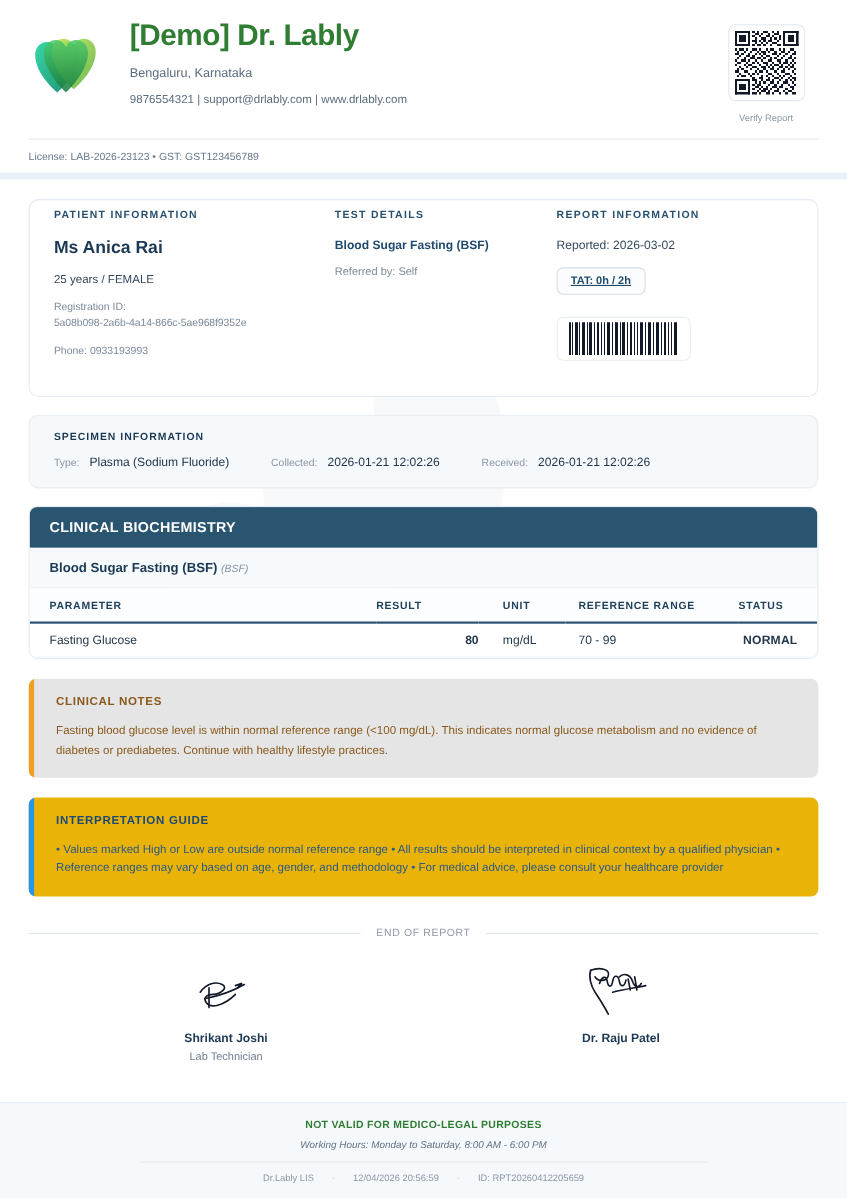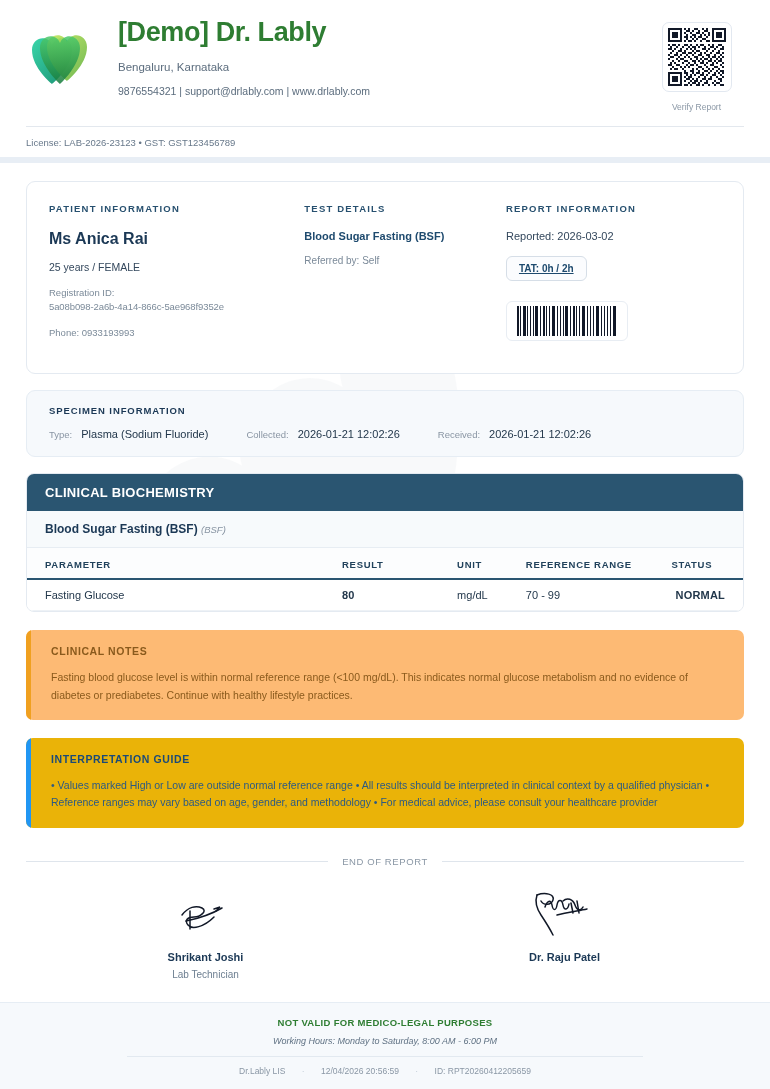--- a/index.html
+++ b/index.html
@@ -63,21 +63,21 @@
 
   
   .card {
     position: relative; z-index: 2;
     margin: 0 26px;
     border: 1px solid #e4eaf1;
     border-radius: 9px;
     background: #ffffff;
   }
 
-  .info-card { margin-top: 18px; padding: 21px 22px 22px 22px; display: flex; }
+  .info-card { margin-top: 18px; padding: 8px 22px 22px 22px; display: flex; }
   .col { flex: 1; }
   .col-1 { flex: 0 0 38%; }
   .col-2 { flex: 0 0 30%; }
   .col-3 { flex: 0 0 32%; }
 
   .sec-title {
     font-size: 9.5px; font-weight: bold; letter-spacing: 1.2px;
     color: #27506f; margin-bottom: 16px;
   }
   .pat-name { font-size: 16px; font-weight: bold; color: #1b3855; margin-bottom: 13px; }
@@ -136,41 +136,41 @@
     font-size: 9.5px; font-weight: bold; letter-spacing: 0.7px; color: #21425c;
     text-align: left; padding: 11px 0 8px 0;
     border-bottom: 2px solid #2a5571;
     background: #fcfdfe;
   }
   table.res td {
     font-size: 11px; color: #22374b; padding: 9px 0;
     border-bottom: 1px solid #eef2f6;
   }
   .c-param { width: 44%; padding-left: 18px !important; }
-  .c-result { width: 13%; text-align: left; }
+  .c-result { width: 13%; text-align: right; }
   .c-unit { width: 11%; padding-left: 22px !important; }
   .c-ref  { width: 22%; padding-left: 12px !important; }
   .c-stat { width: 10%; text-align: right; padding-right: 18px !important; }
   td.c-result { font-weight: bold; }
   td.c-unit, td.c-ref { color: #7b8a99; }
   td.c-stat { font-size: 9.5px; font-weight: bold; color: #2e9e4f; letter-spacing: 0.2px; }
 
   
   .note {
     position: relative; z-index: 2;
     margin: 18px 26px 0 26px;
     border-radius: 7px; overflow: hidden;
     display: flex;
   }
   .note-bar { width: 5px; flex: 0 0 5px; }
   .note-body { flex: 1; padding: 15px 20px 16px 20px; }
   .note-title { font-size: 10.5px; font-weight: bold; letter-spacing: 0.6px; margin-bottom: 12px; }
   .note-text { font-size: 10.5px; line-height: 1.65; }
 
-  .note-clinical { background: #fdba74; }
+  .note-clinical { background: #e5e5e5; }
   .note-clinical .note-bar { background: #f0a020; }
   .note-clinical .note-title { color: #8a5a1c; }
   .note-clinical .note-text { color: #8a5a1c; }
 
   .note-interp { background: #eab308; }
   .note-interp .note-bar { background: #2196f3; }
   .note-interp .note-title { color: #1b4a78; }
   .note-interp .note-text { color: #2c5a83; }
 
   

